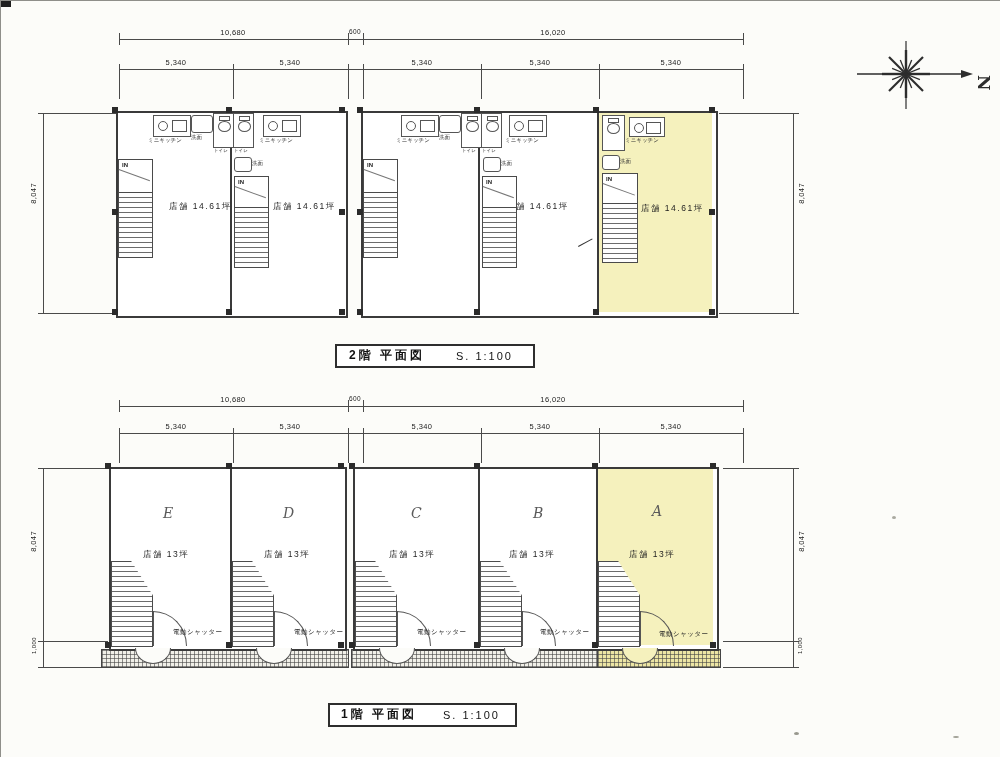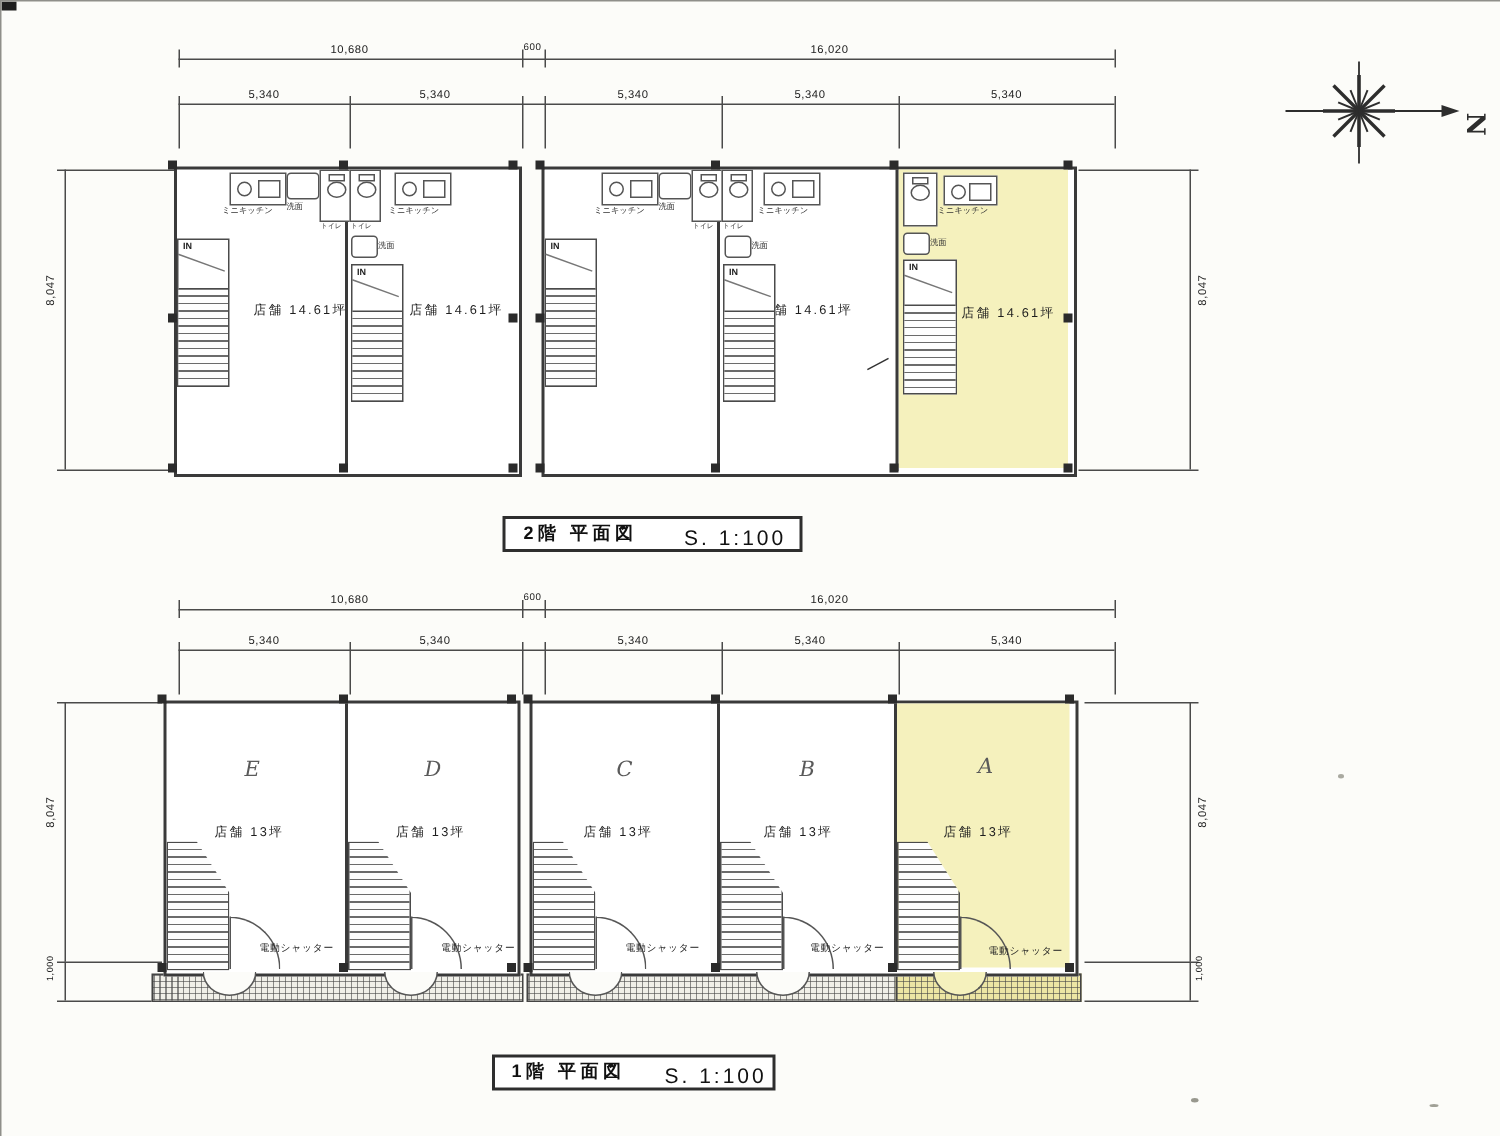--- a/index.html
+++ b/index.html
@@ -33,21 +33,21 @@
   .wctank{position:absolute;left:5px;top:2px;width:9px;height:3px;border:1px solid #555;}
   .arcdoor{position:absolute;border-top:1px solid #555;border-right:1px solid #555;border-radius:0 100% 0 0;}
   .vleaf{position:absolute;width:1px;background:#555;}
   .hdisc{position:absolute;background:#fcfcf9;border:1px solid #555;border-top:none;border-radius:0 0 50% 50%/0 0 100% 100%;}
   .walk{position:absolute;border:1px solid #444;background-color:#f0efe8;
         background-image:repeating-linear-gradient(90deg,rgba(70,70,70,.6) 0 1px,transparent 1px 4px),
                          repeating-linear-gradient(0deg,rgba(70,70,70,.6) 0 1px,transparent 1px 4px);}
   .walk.yellow{background-color:#ece5a4;}
   .titlebox{position:absolute;border:2px solid #2e2e2e;background:#fff;}
   .titletext{position:absolute;font-size:12px;font-weight:bold;letter-spacing:3px;color:#111;white-space:nowrap;}
-  .scaletext{position:absolute;font-size:14px;letter-spacing:2px;color:#111;white-space:nowrap;}
+  .scaletext{position:absolute;font-size:11px;letter-spacing:2px;color:#111;white-space:nowrap;}
   .speck{position:absolute;border-radius:50%;}
 </style>
 </head>
 <body>
 
 <div id="canvas">
 
   <div class="abs" style="left:0;top:0;width:10px;height:6px;background:#1e1e1e;"></div>
   <div class="speck" style="left:891px;top:515px;width:4px;height:3px;background:#a9a9a0;"></div>
   <div class="speck" style="left:793px;top:731px;width:5px;height:3px;background:#98988e;"></div>

